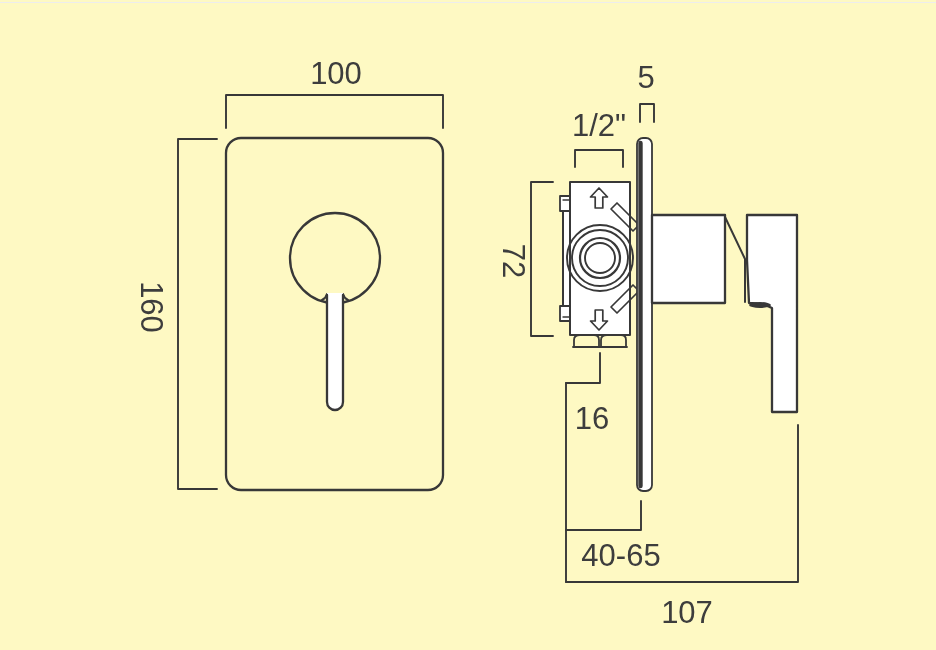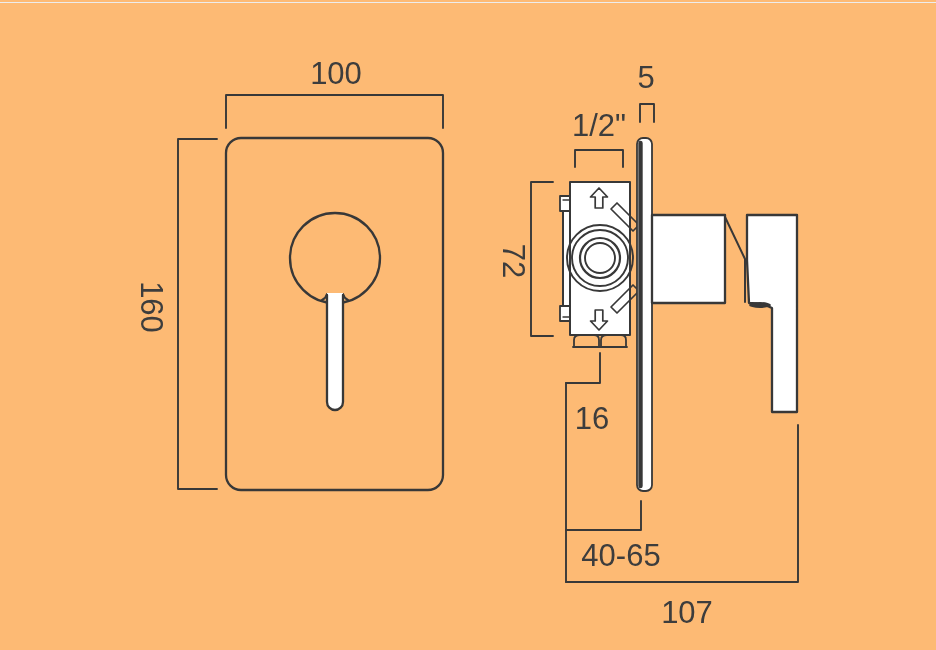--- a/index.html
+++ b/index.html
@@ -8,21 +8,21 @@
     background: #ffffff;
     width: 936px;
     height: 650px;
     overflow: hidden;
     font-family: "Liberation Sans", sans-serif;
   }
   .page {
     position: relative;
     width: 936px;
     height: 650px;
-    background: #fdba74;
+    background: #fef9c3;
   }
   .page::before {
     content: "";
     position: absolute;
     top: 2px; left: 0;
     width: 100%; height: 1px;
     background: #ededed;
   }
   svg { display: block; }
   text.dim-label {

